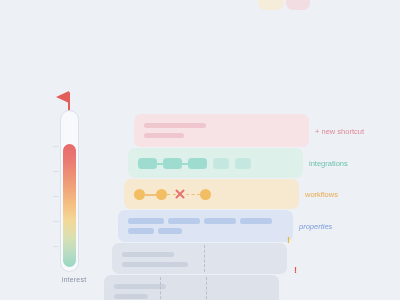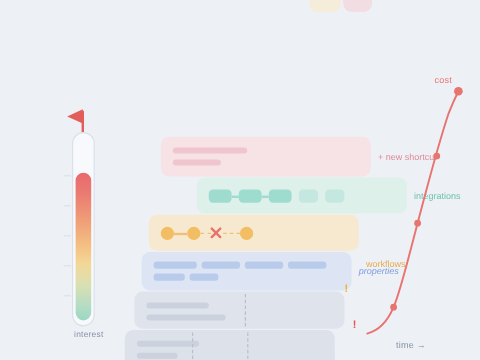--- a/index.html
+++ b/index.html
@@ -41,29 +41,29 @@
   .card{position:absolute;border-radius:7px;}
   .card .caption{position:absolute;left:100%;margin-left:6px;top:50%;
                  transform:translateY(-50%);font-size:7.5px;white-space:nowrap;}
 
   
   .c-shortcut{left:30px;top:0;width:175px;height:33px;background:#f7e2e6;}
   .c-shortcut .caption{color:#e08a96;}
   .bar-pink{position:absolute;background:#f0c6ce;border-radius:2.5px;height:5px;}
 
   
-  .c-integrations{left:24px;top:34px;width:175px;height:30px;background:#ddf0ea;margin-left:36px;}
+  .c-integrations{left:24px;top:34px;width:175px;height:30px;background:#ddf0ea;}
   .c-integrations .caption{color:#6dc3b0;}
   .chip{position:absolute;top:10px;height:11px;border-radius:3.5px;background:#9fdcd0;}
   .chip.pale{background:#c4e8e0;}
   .connector{position:absolute;top:15px;height:1.5px;background:#9fdcd0;}
 
   
   .c-workflows{left:20px;top:65px;width:175px;height:30px;background:#f7e9cf;}
-  .c-workflows .caption{color:#e8ab4e;margin-top:26px;}
+  .c-workflows .caption{color:#e8ab4e;}
   .node{position:absolute;top:10px;width:11px;height:11px;border-radius:50%;
         background:#f2bd63;}
   .wline{position:absolute;top:15px;height:1.5px;background:#eec079;}
   .wdash{position:absolute;top:15px;height:0;
          border-top:1.5px dashed #eec079;}
   .xmark{position:absolute;top:10px;width:10px;height:10px;}
   .xmark:before,.xmark:after{content:"";position:absolute;left:4px;top:-1px;
         width:2px;height:12px;background:#e8736f;border-radius:1px;}
   .xmark:before{transform:rotate(45deg);}
   .xmark:after{transform:rotate(-45deg);}
@@ -163,26 +163,14 @@
       <div class="bar-grey" style="left:10px;top:9px;width:52px"></div>
       <div class="bar-grey" style="left:10px;top:19px;width:34px"></div>
       <div class="crack" style="left:56px;top:2px;height:27px"></div>
       <div class="crack" style="left:102px;top:2px;height:27px"></div>
     </div>
 
     <div class="warn yellow" style="left:183px;top:122px">!</div>
     <div class="warn red" style="left:190px;top:152px">!</div>
   </div>
 
-  <div id="chart">
-    <svg class="chart-svg" width="104" height="244" viewBox="0 0 104 244">
-      <path d="M 10 222 C 18 220, 26 214, 32 200 C 38 186, 44 160, 52 130
-               C 60 100, 68 68, 78 38 C 82 28, 84 24, 86 20" fill="none" stroke="#e8736f" stroke-width="1.6" stroke-linecap="round"></path>
-      <circle cx="32" cy="200" r="2.8" fill="#e8736f"></circle>
-      <circle cx="52" cy="130" r="2.8" fill="#e8736f"></circle>
-      <circle cx="68" cy="74" r="2.8" fill="#e8736f"></circle>
-      <circle cx="86" cy="20" r="3.6" fill="#e8736f"></circle>
-    </svg>
-    <div class="chart-title">cost</div>
-    <div class="chart-xlabel">time →</div>
-  </div>
 
 </div>
 
 </body></html>

